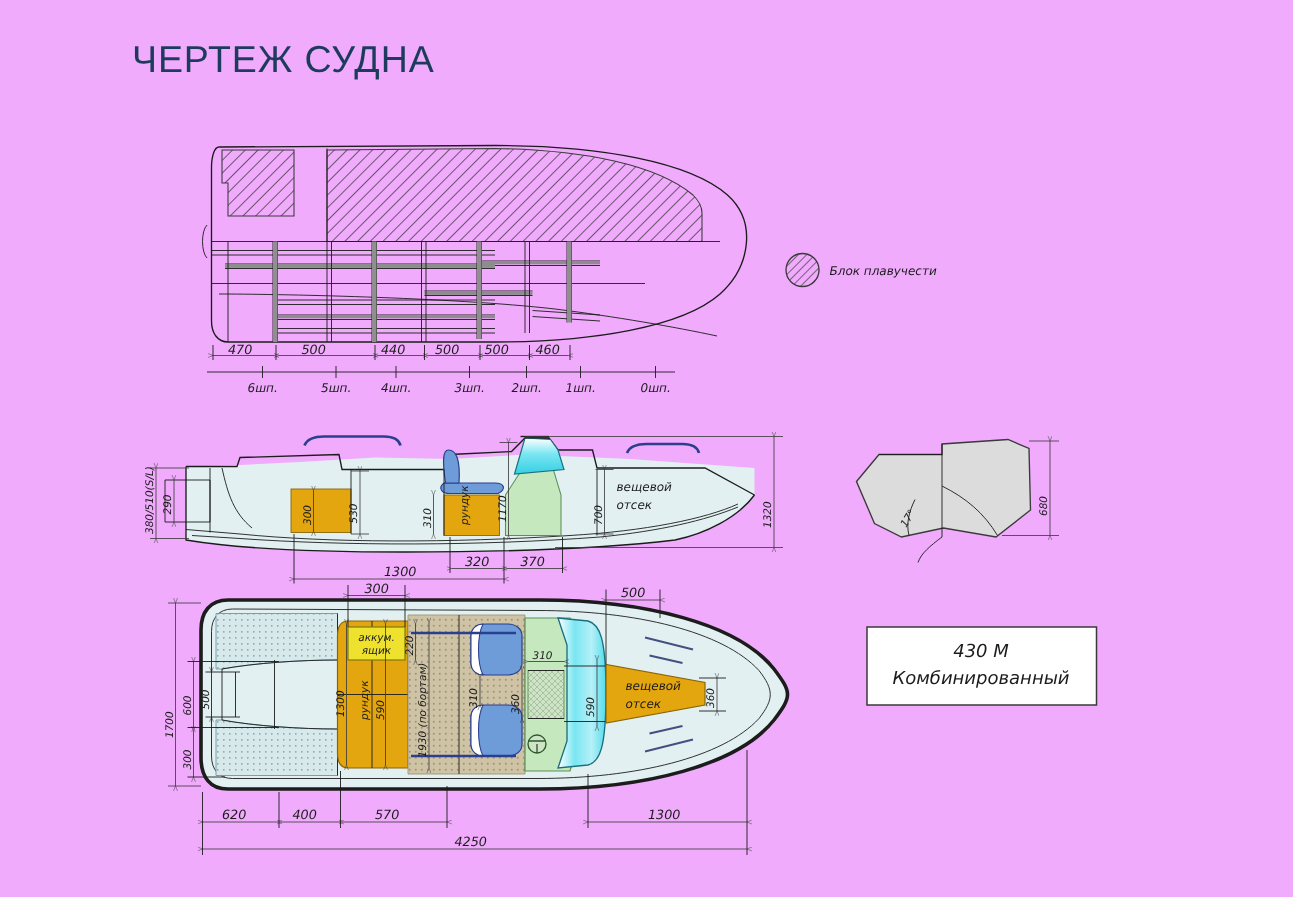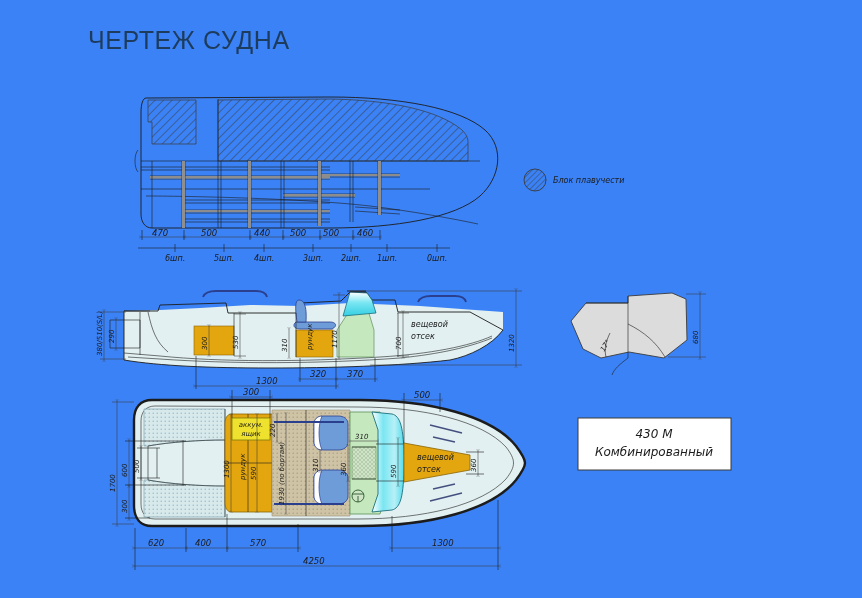--- a/index.html
+++ b/index.html
@@ -12,21 +12,21 @@
     width: 862px;
     height: 598px;
     position: relative;
     overflow: hidden;
     font-family: "Liberation Sans", sans-serif;
     color: #222;
   }
   #page {
     position: absolute;
     inset: 0;
-    background: #3b82f6;
+    background: #f0abfc;
   }
   #page-title {
     position: absolute;
     left: 88px;
     top: 26px;
     font-family: "Liberation Sans", sans-serif;
     font-size: 25px;
     font-weight: 400;
     letter-spacing: 0.6px;
     color: #1d3b5c;

